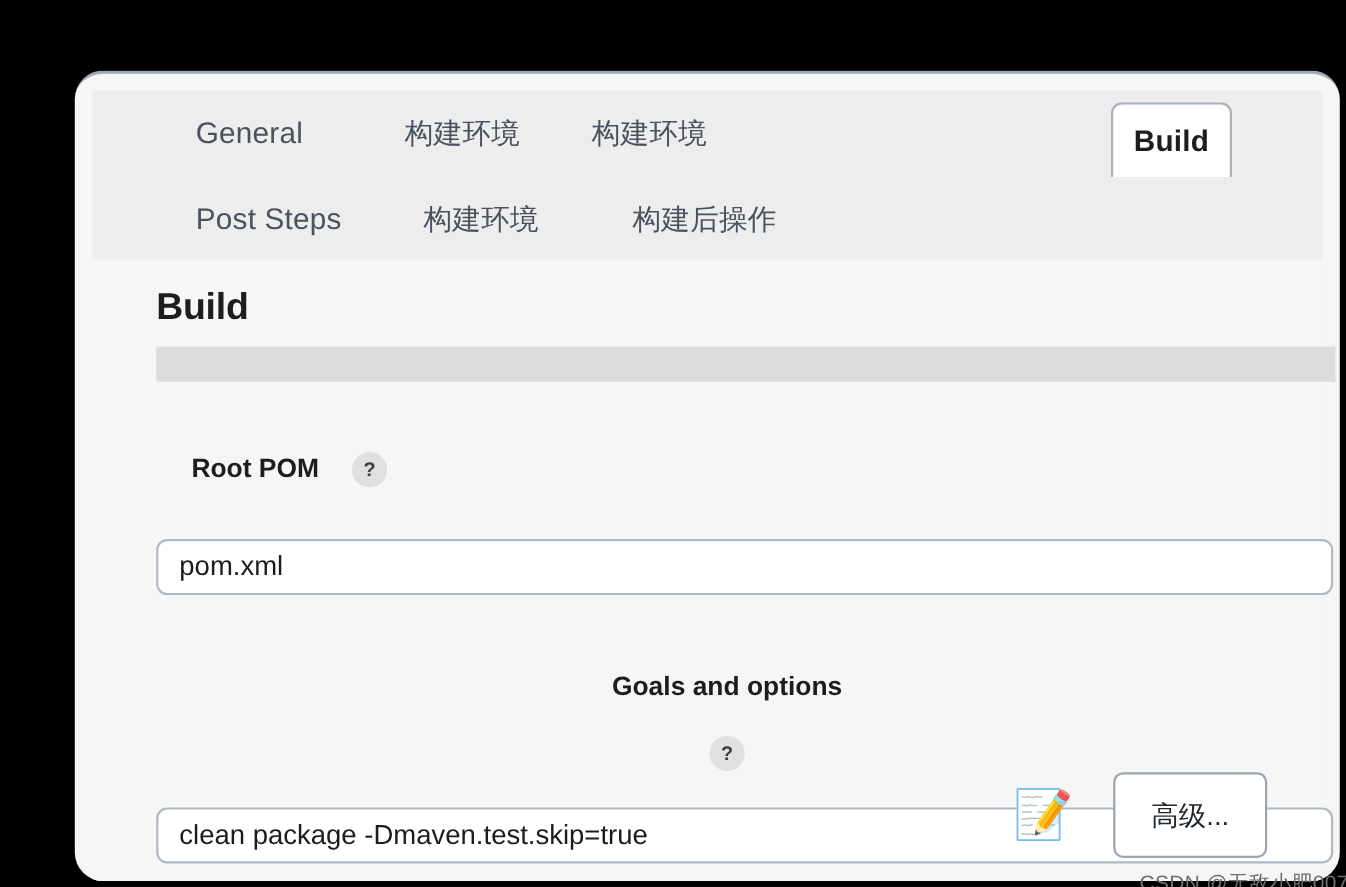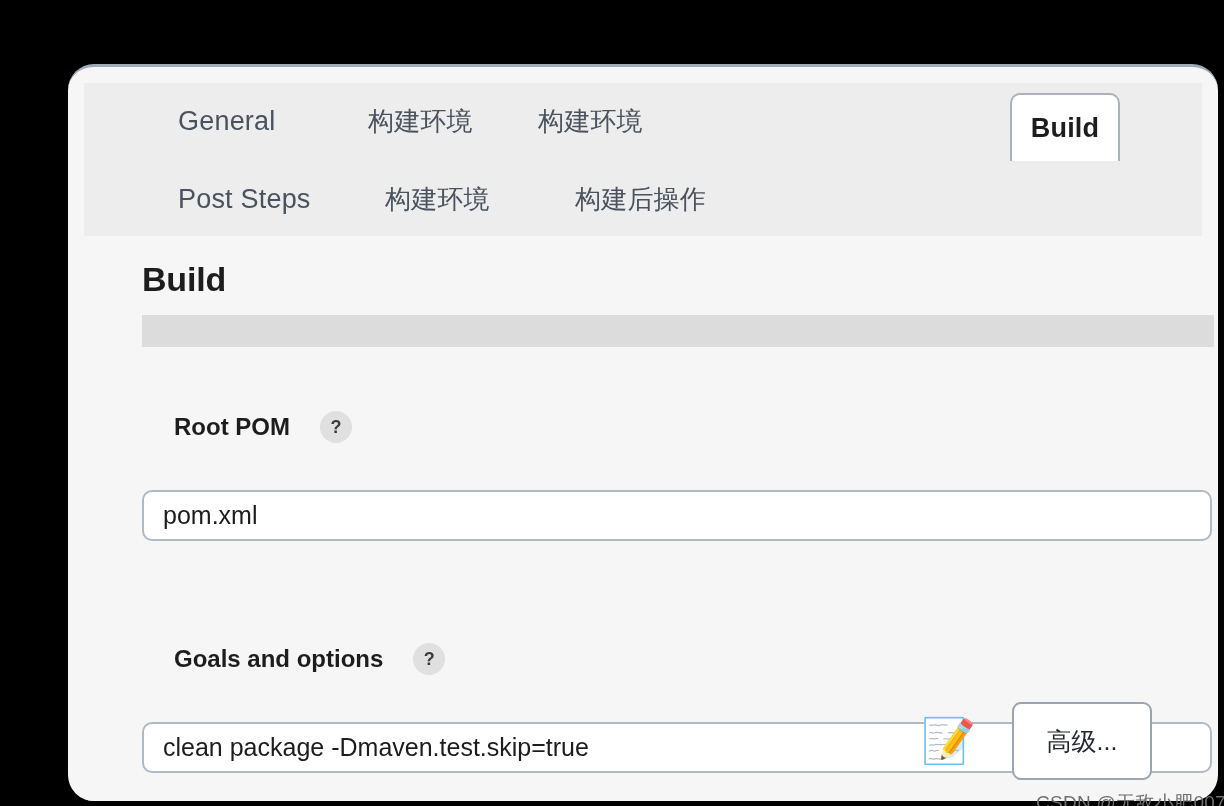--- a/index.html
+++ b/index.html
@@ -219,21 +219,21 @@
 
       <div class="section-title">Build</div>
       <div class="divider"></div>
 
       <div class="field-label">
         <span>Root POM</span>
         <span class="help-icon">?</span>
       </div>
       <input class="text-input" type="text" value="pom.xml" style="">
 
-      <div class="field-label" style="margin-top:72px;">
+      <div class="field-label" style="margin-top:38px;flex-direction:column;">
         <span>Goals and options</span>
         <span class="help-icon">?</span>
       </div>
       <input class="text-input" type="text" value="clean package -Dmaven.test.skip=true" style="">
 
       <div class="footer-row">
         <span class="memo-icon">📝</span>
         <button class="adv-button">高级...</button>
       </div>
 

